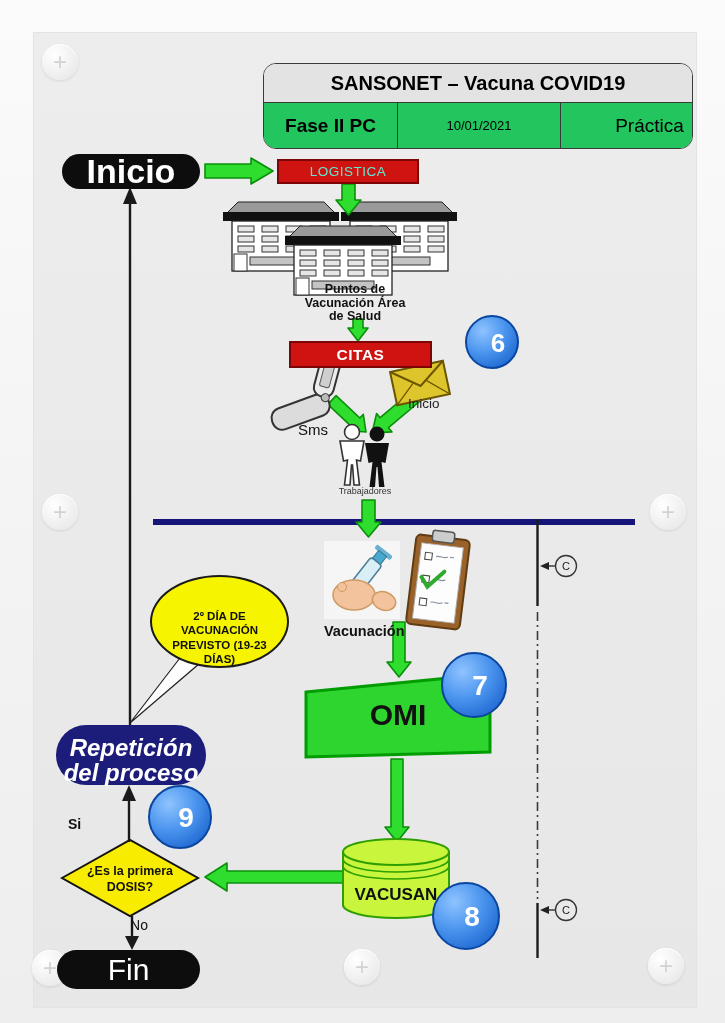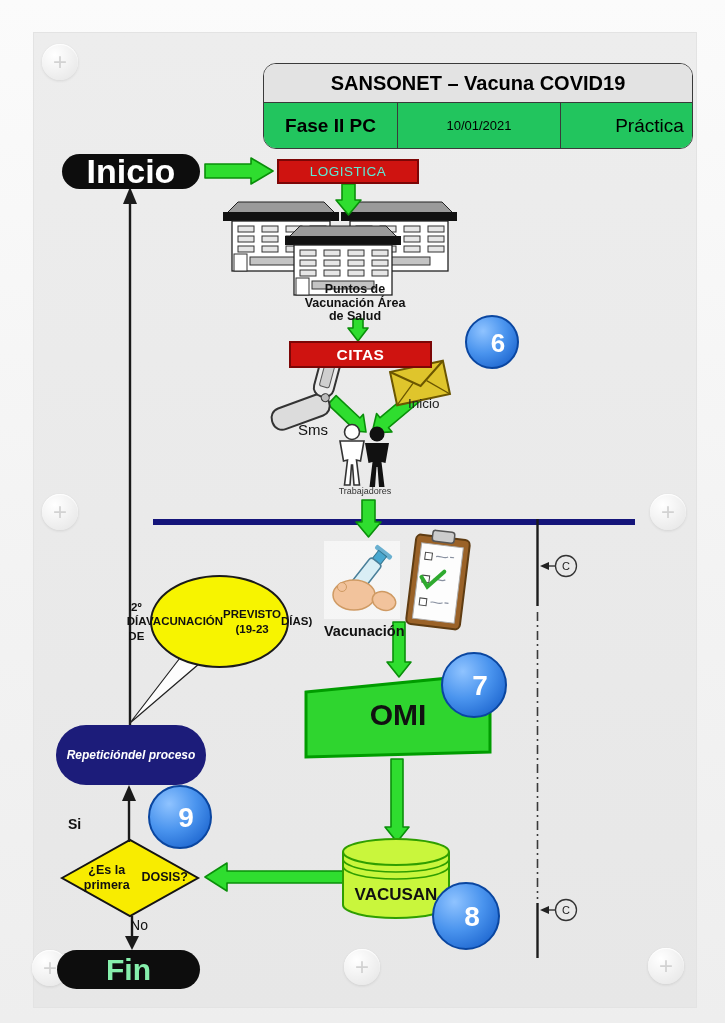--- a/index.html
+++ b/index.html
@@ -11,43 +11,43 @@
          background:linear-gradient(180deg,#ededed 0%,#e7e7e7 100%);
          box-shadow:inset 0 0 0 1px #e3e3e3;}
   .wm{position:absolute;width:36px;height:36px;border-radius:50%;
       background:radial-gradient(circle at 35% 30%,#ffffff,#e4e4e4);
       box-shadow:0 1px 3px rgba(0,0,0,.10), inset 0 1px 1px #fff;
       display:flex;align-items:center;justify-content:center;
       color:#d2d2d2;font-size:24px;font-weight:400;z-index:1;}
   svg.overlay{position:absolute;left:0;top:0;z-index:2;}
   .lbl{position:absolute;z-index:3;color:#111;}
   .ctr{display:flex;align-items:center;justify-content:center;text-align:center;}
-  .col{display:flex;flex-direction:row;align-items:center;justify-content:center;text-align:center;}
+  .col{display:flex;flex-direction:column;align-items:center;justify-content:flex-end;text-align:center;}
 
   
   #header{position:absolute;left:263px;top:43px;width:430px;height:86px;
           border:1.5px solid #3a3a3a;border-radius:13px;overflow:hidden;background:#fff;z-index:4;margin-top:20px;}
   #header .title{height:39px;background:#e3e3e3;border-bottom:1.5px solid #3a3a3a;
           font-size:20px;font-weight:bold;}
   #header .row{display:flex;height:45px;background:#22c55e;}
   #header .c1{width:134px;border-right:1.5px solid #3a3a3a;font-size:19px;font-weight:bold;}
   #header .c2{flex:1;font-size:13px;}
   #header .c3{width:132px;border-left:1.5px solid #3a3a3a;font-size:19px;font-weight:normal;padding-left:46px;}
 
   
   #inicio{left:62px;top:154px;width:138px;height:35px;background:#0d0d0d;border-radius:18px;
           color:#fff;font-size:34px;font-weight:bold;}
   #fin{left:57px;top:950px;width:143px;height:39px;background:#0d0d0d;border-radius:20px;
-          color:#86efac;font-size:30px;font-weight:bold;}
+          color:#ffffff;font-size:30px;font-weight:normal;}
   #logistica{left:277px;top:159px;width:142px;height:25px;background:#cf1310;border:2px solid #7c0606;
           color:#5eead4;font-size:13.5px;font-weight:normal;letter-spacing:.5px;}
   #citas{left:289px;top:341px;width:143px;height:27px;background:#cf1310;border:2px solid #7c0606;
           color:#fff;font-size:15.5px;font-weight:bold;letter-spacing:.5px;}
   #repeticion{left:56px;top:725px;width:150px;height:60px;background:#1c1c7a;border-radius:30px;
-          color:#fff;font-size:12px;font-weight:bold;font-style:italic;line-height:25px;}
+          color:#fff;font-size:24px;font-weight:bold;font-style:italic;line-height:25px;}
   #bubble{left:150px;top:575px;width:139px;height:93px;background:#f7f400;border:2px solid #1a1a1a;
           border-radius:50%;font-size:11.5px;font-weight:bold;line-height:14.2px;}
   #puntos{left:295px;top:283px;width:120px;font-size:12.5px;font-weight:bold;line-height:13.5px;text-align:center;}
   #sms{left:298px;top:421px;width:44px;font-size:15px;}
   #email{left:408px;top:396px;width:48px;font-size:13.5px;color:#222;}
   #trabajadores{left:323px;top:486px;width:84px;font-size:9px;color:#333;text-align:center;}
   #vaclabel{left:324px;top:623px;width:90px;font-size:14.5px;font-weight:bold;}
   #omilabel{left:306px;top:676px;width:184px;height:78px;font-size:30px;font-weight:bold;}
   #vacusanlabel{left:343px;top:885px;width:106px;font-size:17px;font-weight:bold;text-align:center;}
   #silabel{left:68px;top:816px;width:30px;font-size:14px;font-weight:bold;}

